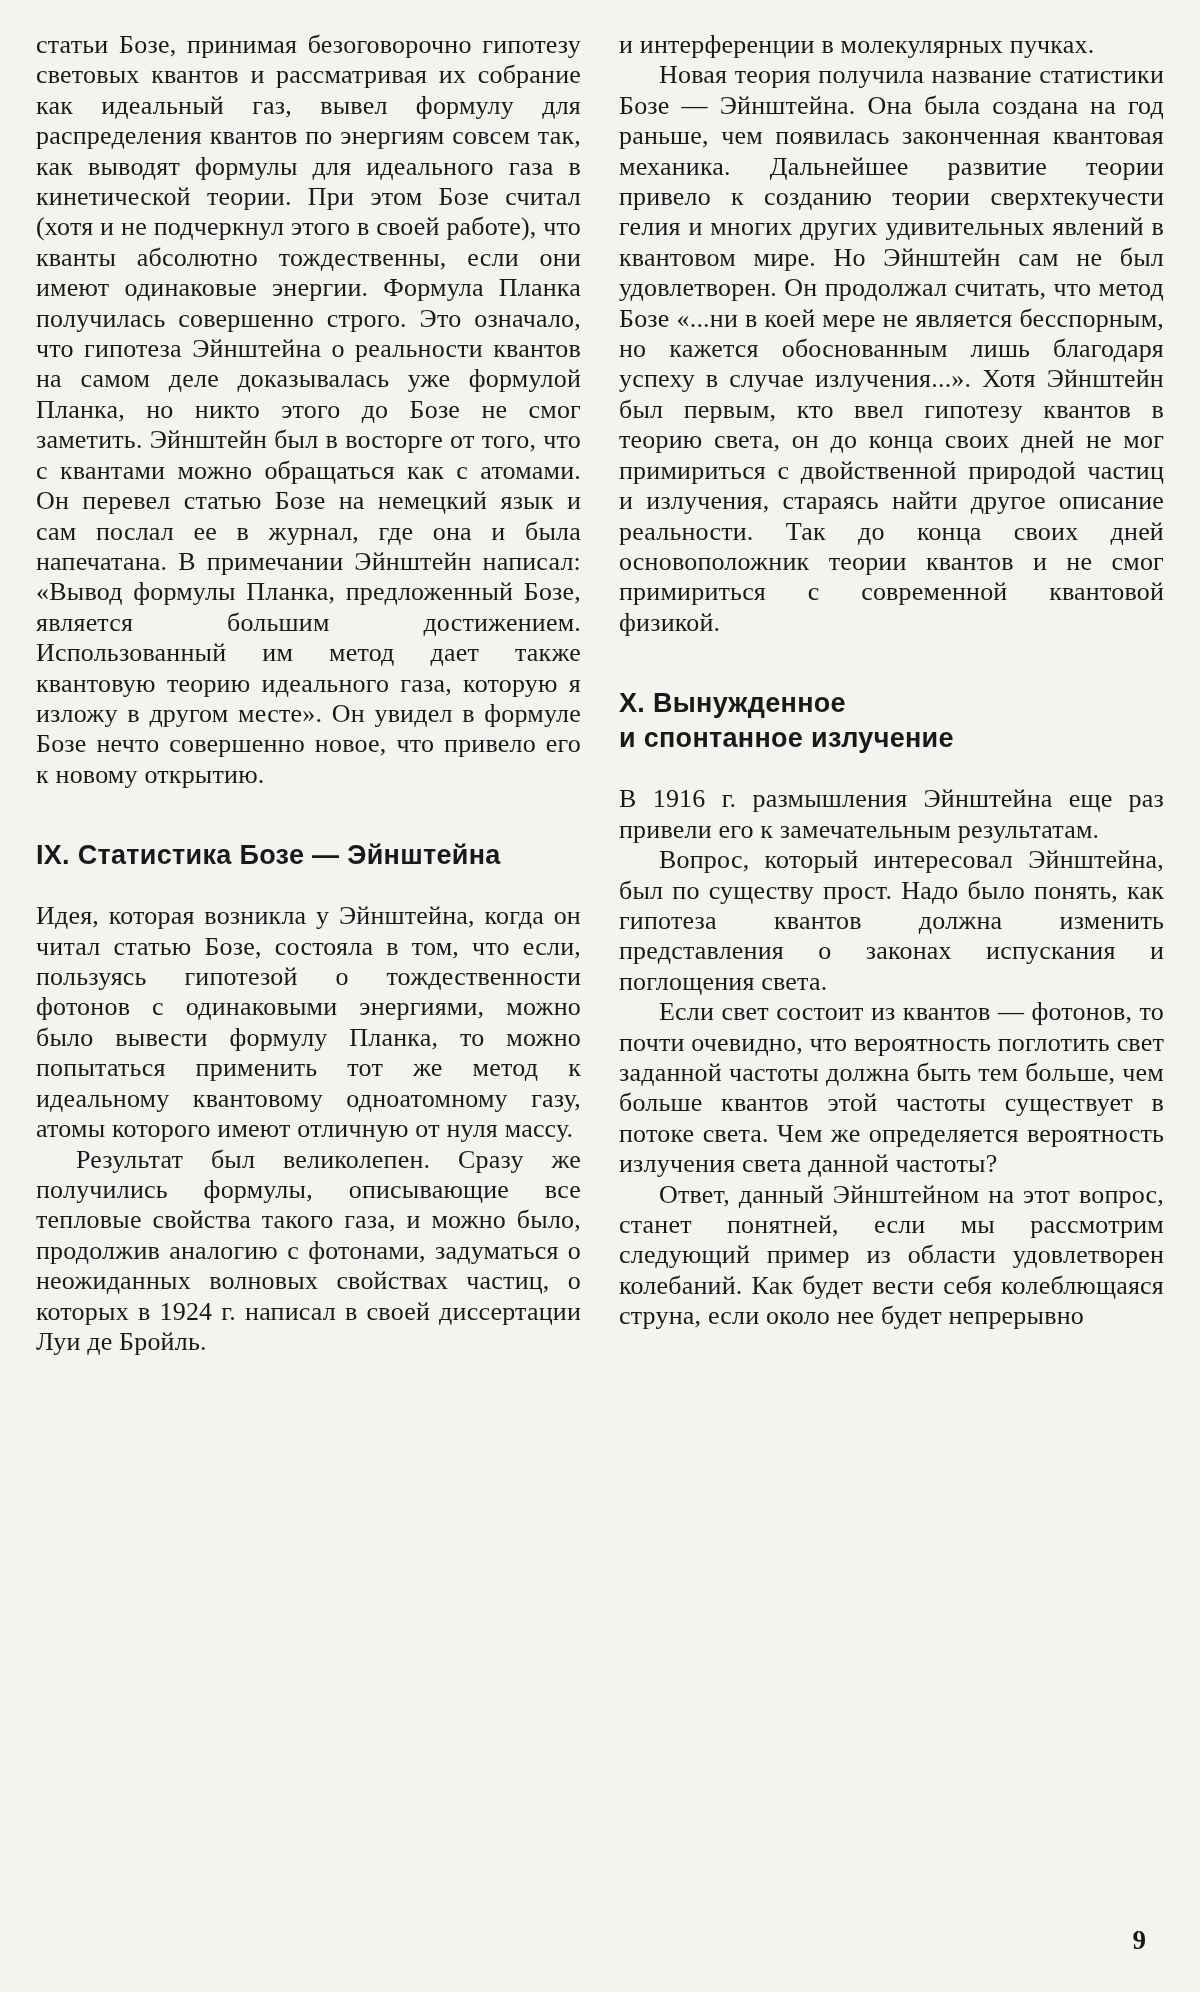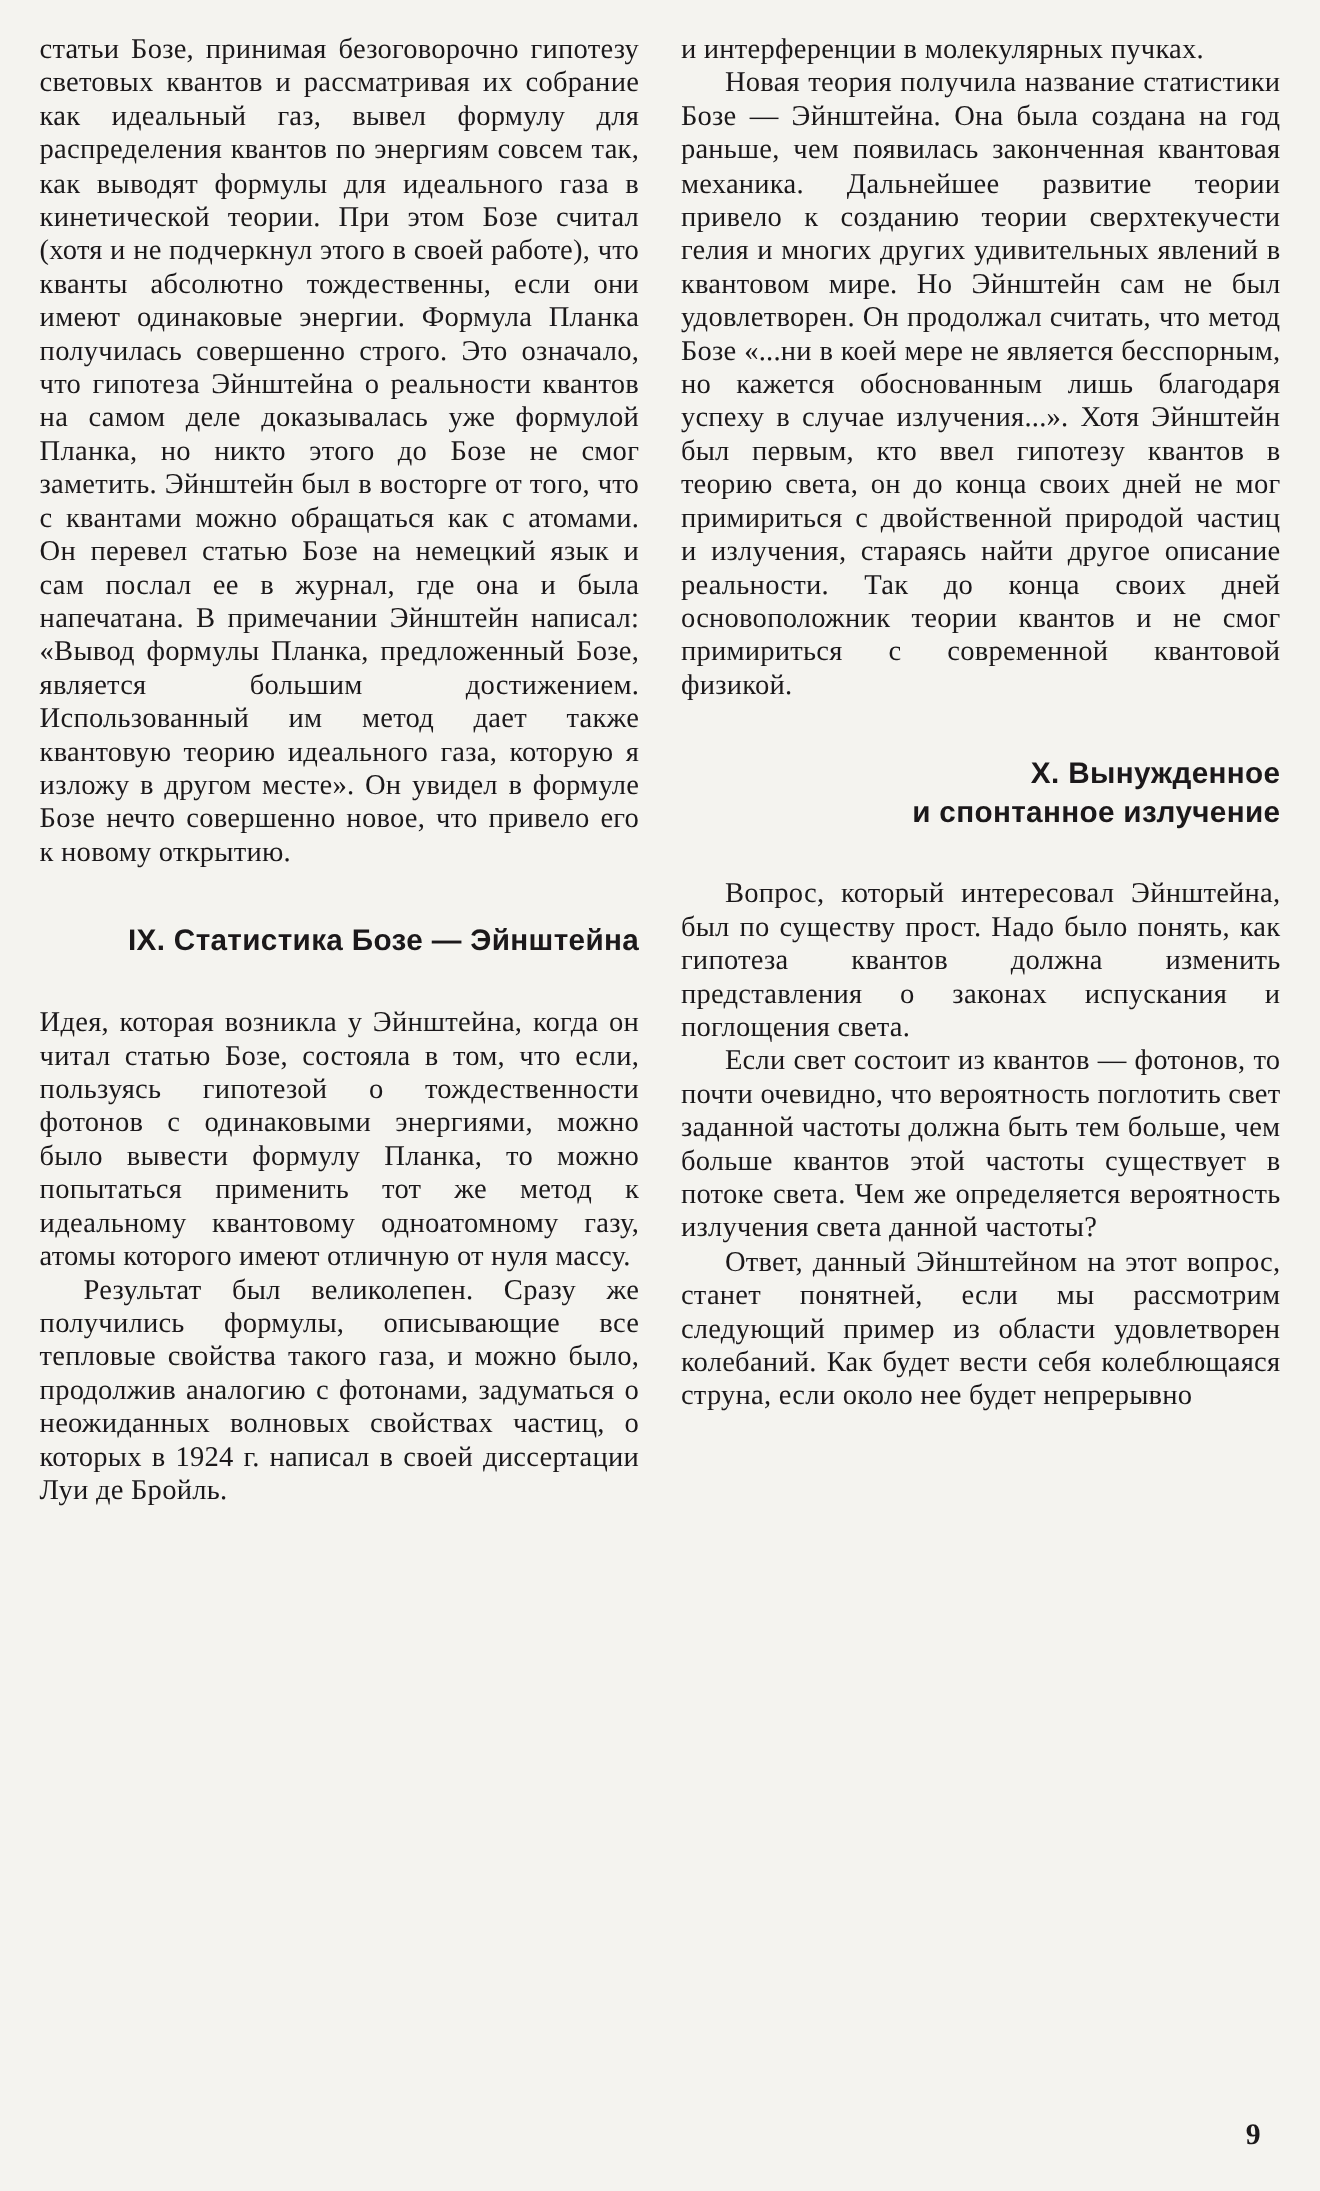--- a/index.html
+++ b/index.html
@@ -37,22 +37,22 @@
     margin: 0;
   }
   .para.indent {
     text-indent: 40px;
   }
   .heading {
     font-family: "Liberation Sans", sans-serif;
     font-weight: 700;
     font-size: 27px;
     line-height: 1.3;
-    margin: 48px 0 41px 0;
-    text-align: right;
+    margin: 48px 0 28px 0;
+    text-align: left;
     white-space: pre-line;
     letter-spacing: 0.3px;
   }
   .page-number {
     position: absolute;
     right: 54px;
     bottom: 36px;
     font-weight: 700;
     font-size: 27px;
     font-family: "Liberation Serif", serif;
@@ -67,19 +67,20 @@
         <p class="para">статьи Бозе, принимая безоговорочно гипотезу световых квантов и рассматривая их собрание как идеальный газ, вывел формулу для распределения квантов по энергиям совсем так, как выводят формулы для идеального газа в кинетической теории. При этом Бозе считал (хотя и не подчеркнул этого в своей работе), что кванты абсолютно тождественны, если они имеют одинаковые энергии. Формула Планка получилась совершенно строго. Это означало, что гипотеза Эйнштейна о реальности квантов на самом деле доказывалась уже формулой Планка, но никто этого до Бозе не смог заметить. Эйнштейн был в восторге от того, что с квантами можно обращаться как с атомами. Он перевел статью Бозе на немецкий язык и сам послал ее в журнал, где она и была напечатана. В примечании Эйнштейн написал: «Вывод формулы Планка, предложенный Бозе, является большим достижением. Использованный им метод дает также квантовую теорию идеального газа, которую я изложу в другом месте». Он увидел в формуле Бозе нечто совершенно новое, что привело его к новому открытию.</p>
         <h2 class="heading">IX. Статистика Бозе — Эйнштейна</h2>
         <p class="para">Идея, которая возникла у Эйнштейна, когда он читал статью Бозе, состояла в том, что если, пользуясь гипотезой о тождественности фотонов с одинаковыми энергиями, можно было вывести формулу Планка, то можно попытаться применить тот же метод к идеальному квантовому одноатомному газу, атомы которого имеют отличную от нуля массу.</p>
         <p class="para indent">Результат был великолепен. Сразу же получились формулы, описывающие все тепловые свойства такого газа, и можно было, продолжив аналогию с фотонами, задуматься о неожиданных волновых свойствах частиц, о которых в 1924 г. написал в своей диссертации Луи де Бройль.</p>
       </div>
     <div class="column" id="col-right">
         <p class="para">и интерференции в молекулярных пучках.</p>
         <p class="para indent">Новая теория получила название статистики Бозе — Эйнштейна. Она была создана на год раньше, чем появилась законченная квантовая механика. Дальнейшее развитие теории привело к созданию теории сверхтекучести гелия и многих других удивительных явлений в квантовом мире. Но Эйнштейн сам не был удовлетворен. Он продолжал считать, что метод Бозе «...ни в коей мере не является бесспорным, но кажется обоснованным лишь благодаря успеху в случае излучения...». Хотя Эйнштейн был первым, кто ввел гипотезу квантов в теорию света, он до конца своих дней не мог примириться с двойственной природой частиц и излучения, стараясь найти другое описание реальности. Так до конца своих дней основоположник теории квантов и не смог примириться с современной квантовой физикой.</p>
         <h2 class="heading">X. Вынужденное
 и спонтанное излучение</h2>
+        <p class="para">В 1916 г. размышления Эйнштейна еще раз привели его к замечательным результатам.</p>
         <p class="para indent">Вопрос, который интересовал Эйнштейна, был по существу прост. Надо было понять, как гипотеза квантов должна изменить представления о законах испускания и поглощения света.</p>
         <p class="para indent">Если свет состоит из квантов — фотонов, то почти очевидно, что вероятность поглотить свет заданной частоты должна быть тем больше, чем больше квантов этой частоты существует в потоке света. Чем же определяется вероятность излучения света данной частоты?</p>
         <p class="para indent">Ответ, данный Эйнштейном на этот вопрос, станет понятней, если мы рассмотрим следующий пример из области удовлетворен колебаний. Как будет вести себя колеблющаяся струна, если около нее будет непрерывно</p>
       </div>
   </div>
   <div class="page-number">9</div>
 </div>
 
 </body></html>

